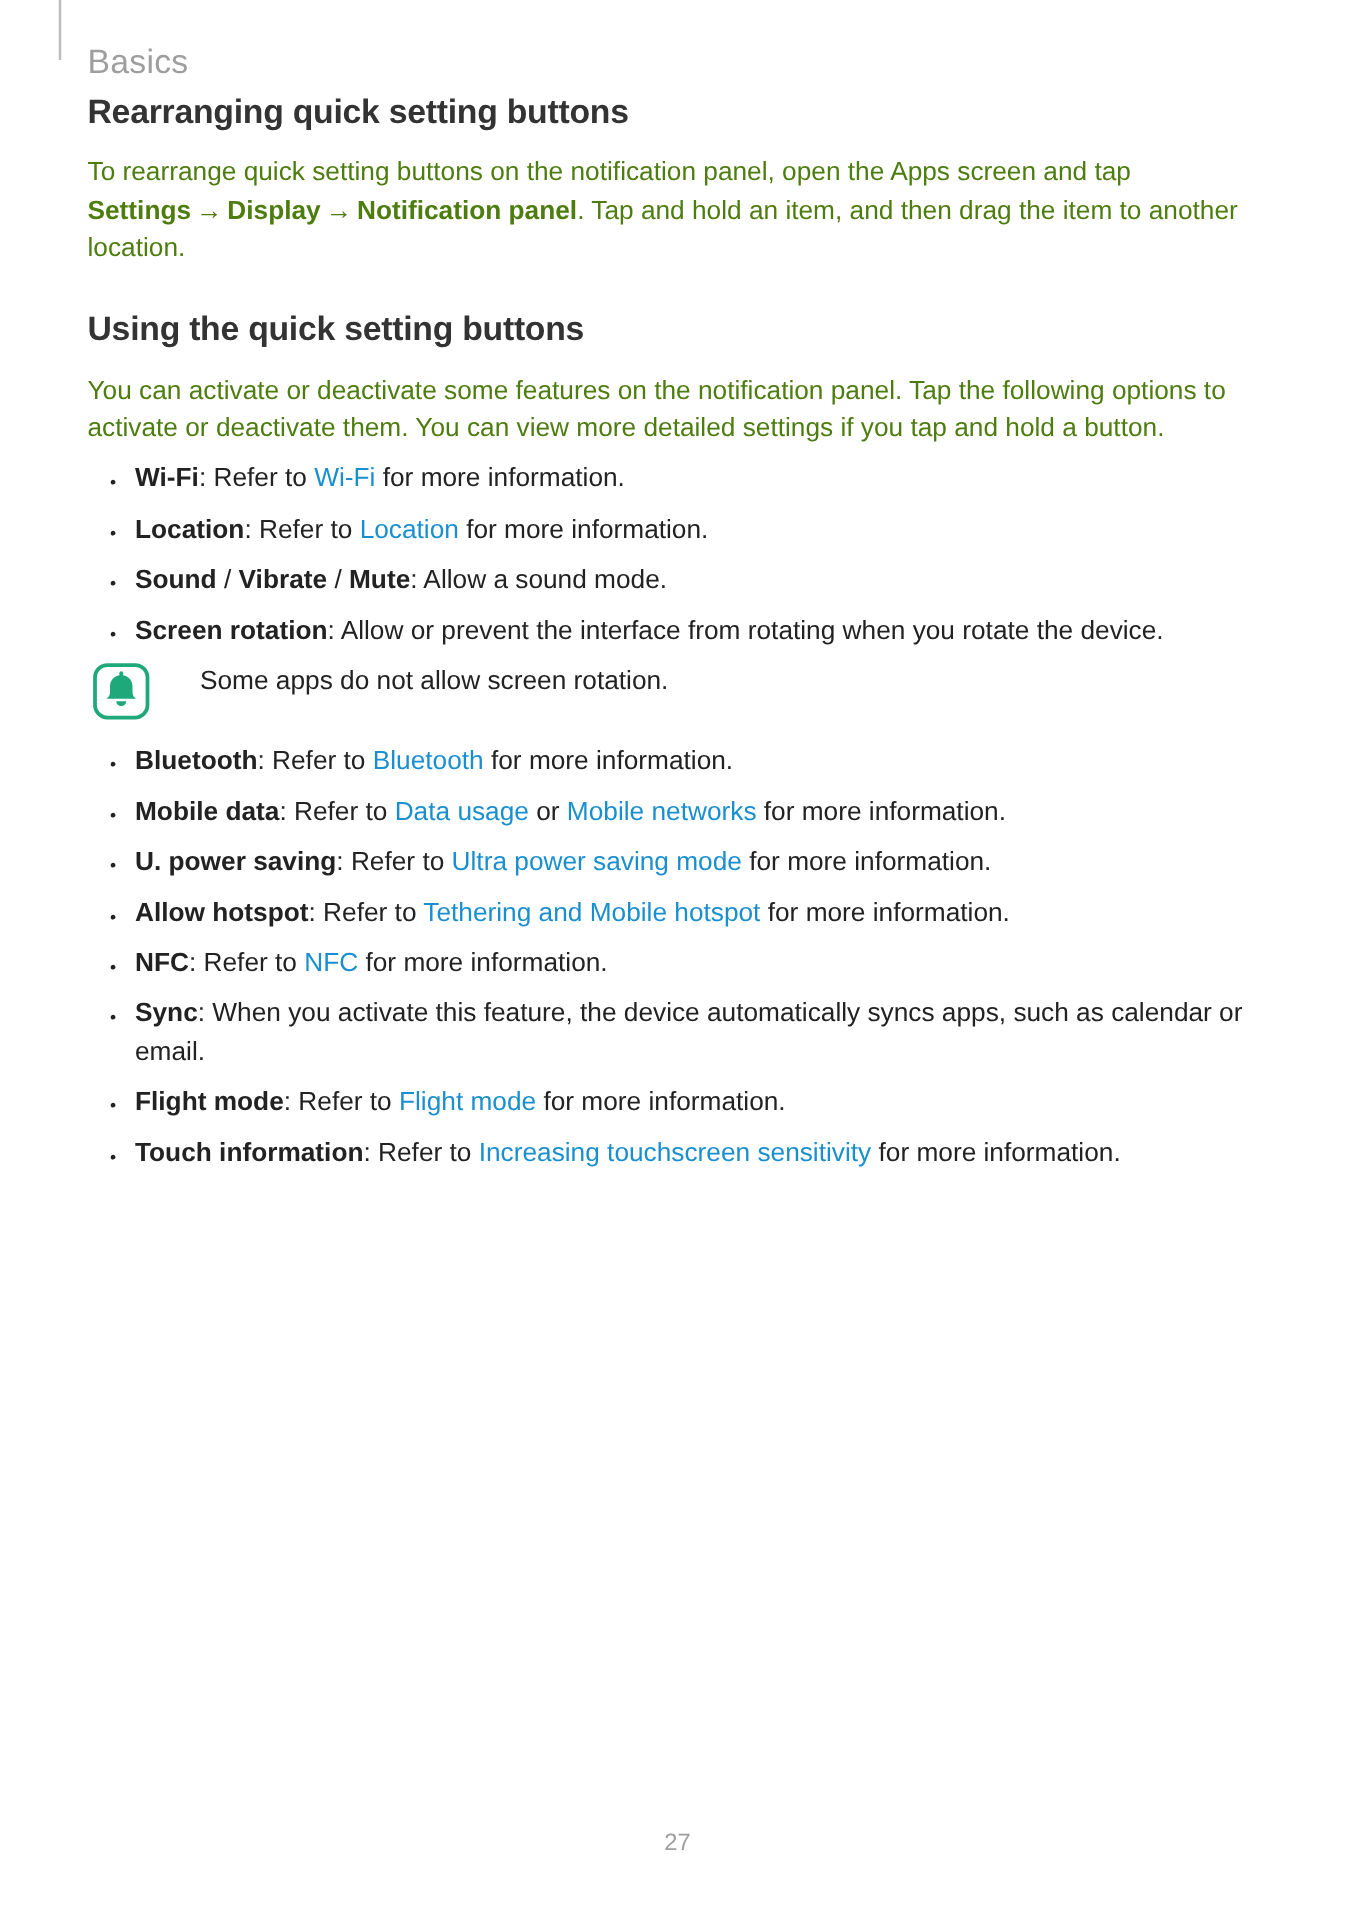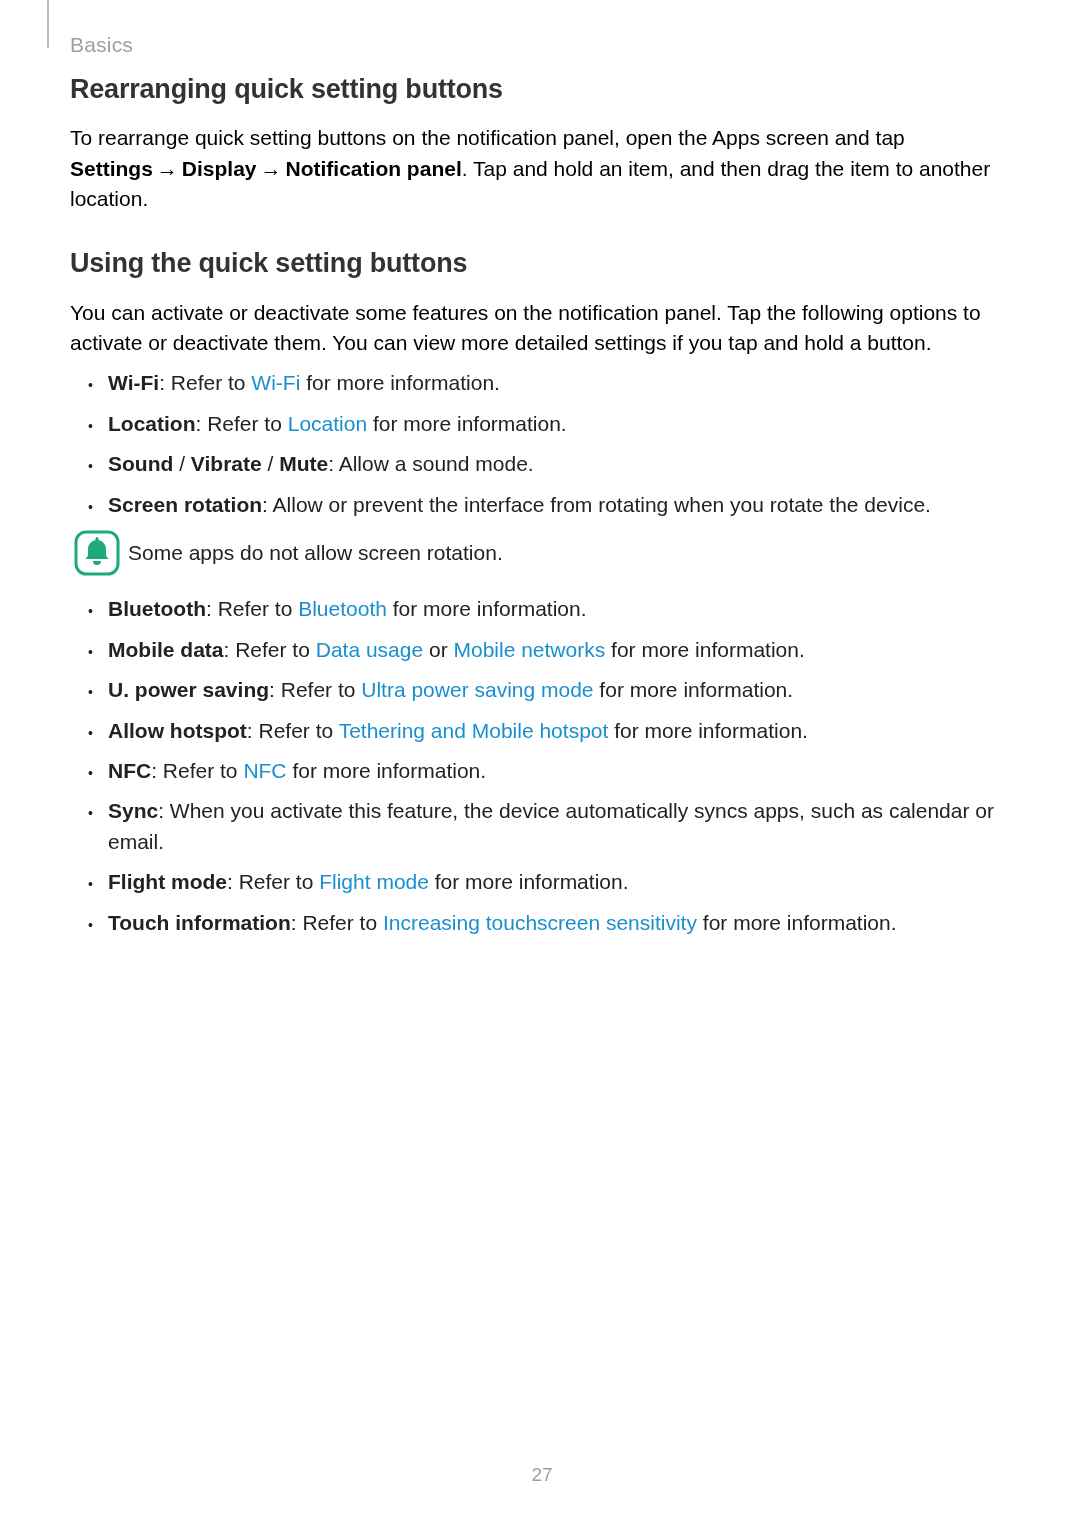--- a/index.html
+++ b/index.html
@@ -26,36 +26,36 @@
     left: 47px;
     width: 1.5px;
     height: 48px;
     background: #bdbdbd;
   }
   .header {
     position: absolute;
     top: 30px;
     left: 70px;
     color: #9e9e9e;
-    font-size: 21px;
+    font-size: 27px;
     letter-spacing: 0.2px;
   }
   .content {
     padding-top: 48px;
   }
   h2.section {
     font-size: 27px;
     font-weight: 700;
     color: #333;
     margin: 22px 0 14px 0;
     letter-spacing: -0.2px;
   }
   p {
     margin: 0 0 8px 0;
-    color: #000000;
+    color: #4d7c0f;
   }
   .bold { font-weight: 700; }
   .arrow { padding: 0 4px; }
   a.link {
     color: #1a8fcf;
     text-decoration: none;
   }
   ul.bullets {
     list-style: none;
     padding: 0 0 0 38px;
@@ -69,22 +69,22 @@
   ul.bullets > li::before {
     content: "•";
     font-size: 14px;
     position: absolute;
     left: -20px;
     top: 7px;
     color: #222;
   }
   .note-row {
     display: flex;
-    align-items: center;
-    gap: 8px;
+    align-items: flex-start;
+    gap: 40px;
     margin: 8px 0 18px 0;
     padding-left: 4px;
   }
   .note-icon {
     flex: 0 0 auto;
     width: 46px;
     height: 46px;
     display: block;
   }
   .page-number {

